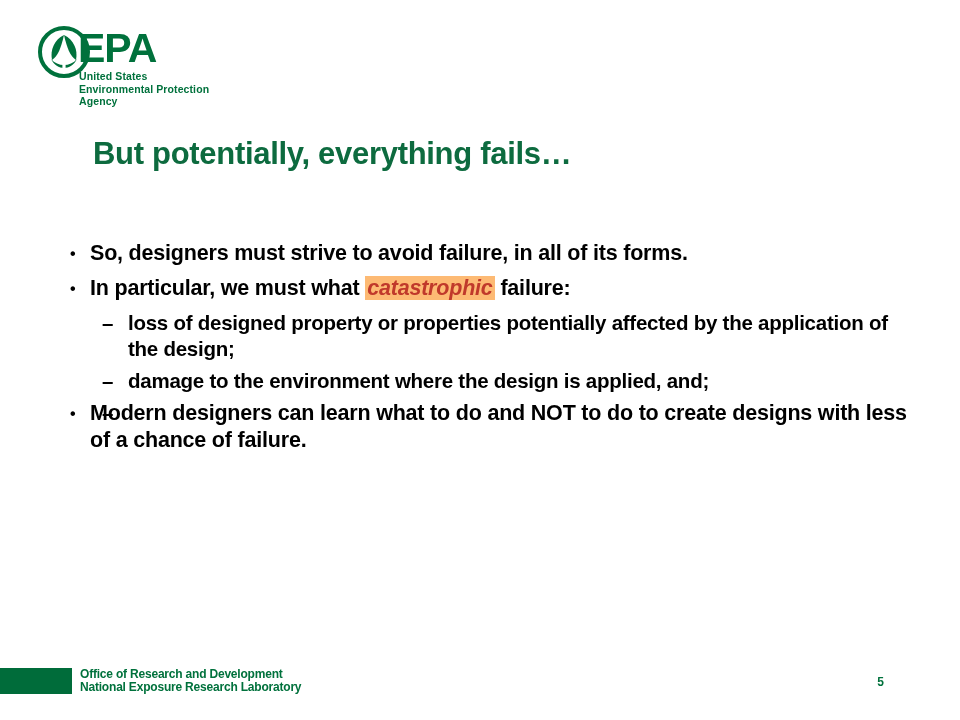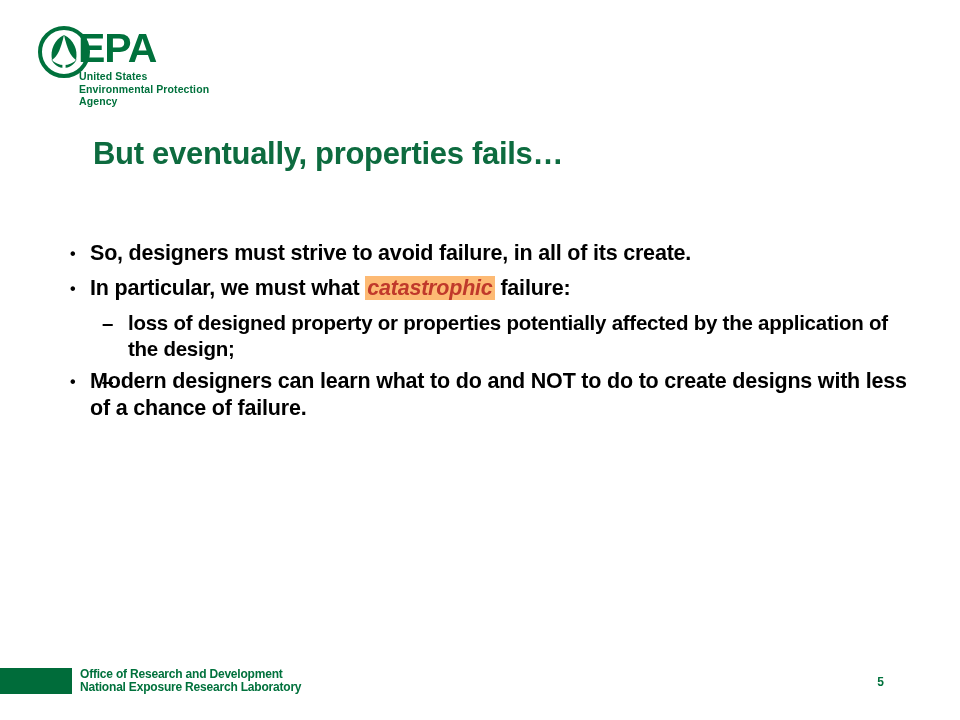--- a/index.html
+++ b/index.html
@@ -156,41 +156,42 @@
     </svg>
   </span>
   <div id="logo-sub">
     <div>United States</div>
     <div>Environmental Protection</div>
     <div>Agency</div>
   </div>
   <div id="logo-epa">EPA</div>
 </div>
 
-<div id="title">But eventually, properties fails…</div>
+<div id="title">But potentially, everything fails…</div>
 
 <div id="body">
 
   <div class="lvl1">
     <span class="bullet">•</span>
-    <span>So, designers must strive to avoid failure, in all of its create.</span>
+    <span>So, designers must strive to avoid failure, in all of its forms.</span>
   </div>
 
   <div class="lvl1">
     <span class="bullet">•</span>
     <span>In particular, we must what </span><span class="highlight">catastrophic</span><span> failure:</span>
   </div>
 
   <div class="lvl2">
     <span class="dash">–</span>
     <span>loss of designed property or properties potentially affected by the application of the design;</span>
   </div>
 
   <div class="lvl2">
     <span class="dash">–</span>
+    <span>damage to the environment where the design is applied, and;</span>
   </div>
 
   <div class="lvl2">
     <span class="dash">–</span>
   </div>
 
   <div class="lvl1">
     <span class="bullet">•</span>
     <span>Modern designers can learn what to do and NOT to do to create designs with less of a chance of failure.</span>
   </div>

